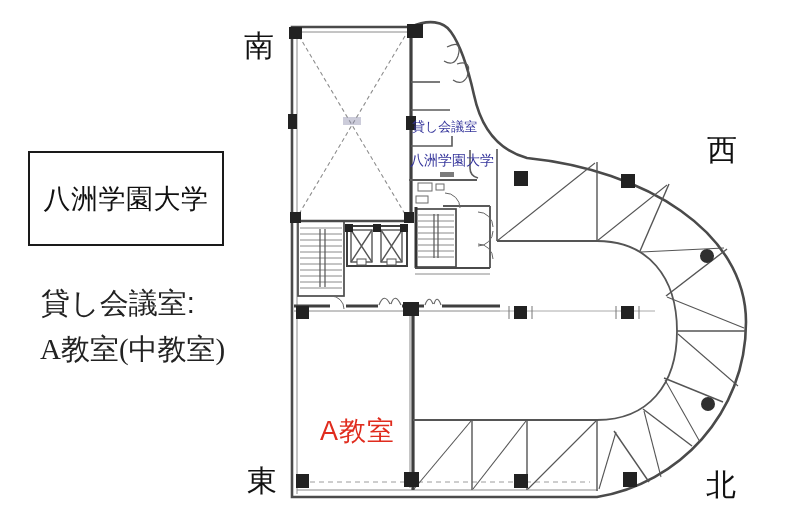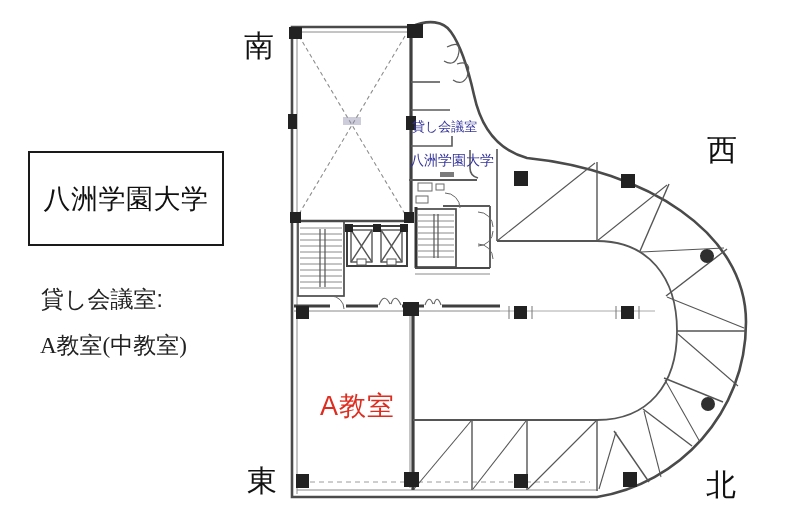--- a/index.html
+++ b/index.html
@@ -10,22 +10,22 @@
   }
   .stage svg{position:absolute;left:0;top:0;}
   .txt{position:absolute;white-space:nowrap;}
   .compass{font-size:30px;color:#111;font-weight:500;}
   .title-box{
     position:absolute;left:28px;top:151px;width:196px;height:95px;
     border:2px solid #1a1a1a;box-sizing:border-box;background:#fff;
     display:flex;flex-direction:column;justify-content:center;align-items:center;
   }
   .title-line{font-size:27px;color:#111;line-height:42px;letter-spacing:0.5px;}
-  .note{font-size:23px;color:#222;}
-  .room-red{font-size:27px;color:#e02c1e;letter-spacing:1px;}
+  .note{font-size:29px;color:#222;}
+  .room-red{font-size:27px;color:#e02c1e;letter-spacing:1px;margin-top:25px;}
   .toilet{color:#34349b;}
 </style>
 </head>
 <body>
 
 <div class="stage">
 
   <svg width="800" height="532" viewBox="0 0 800 532">
 
     <g fill="none" stroke="#4a4a4a" stroke-width="2.6">

